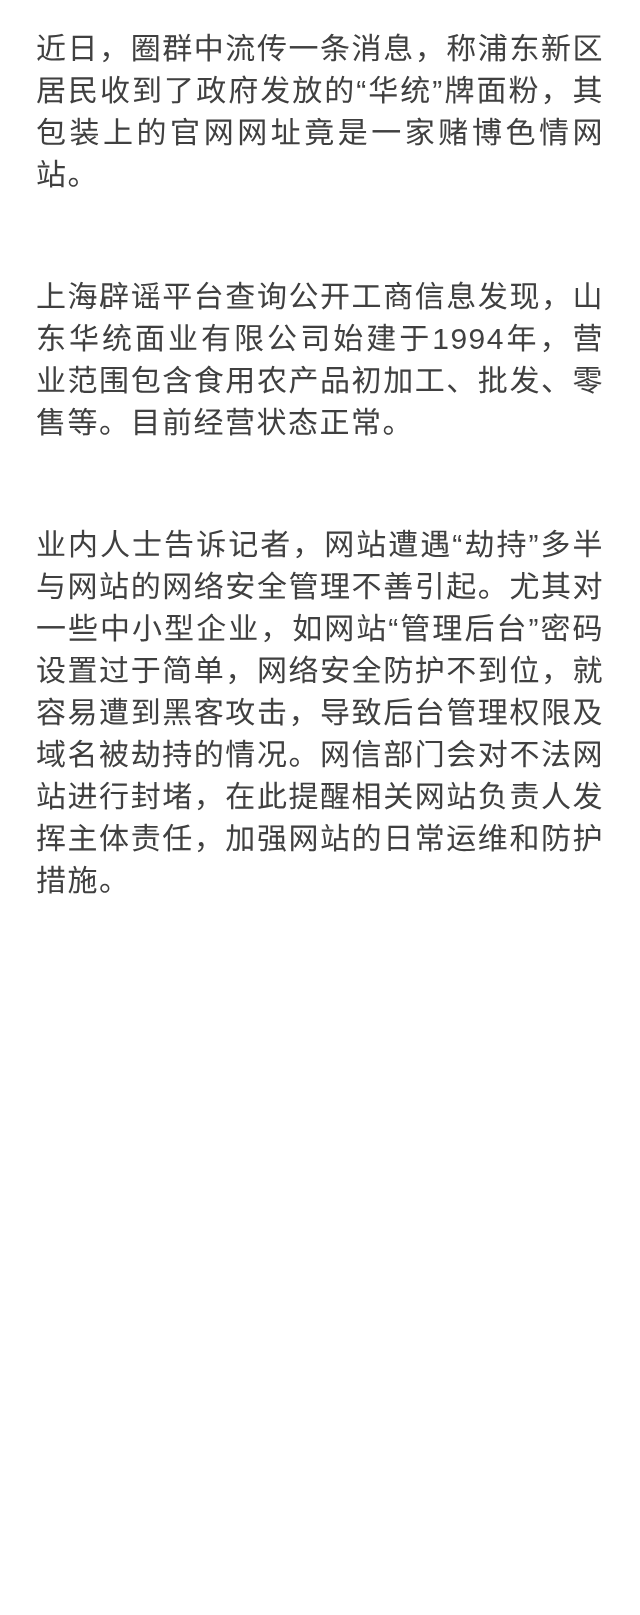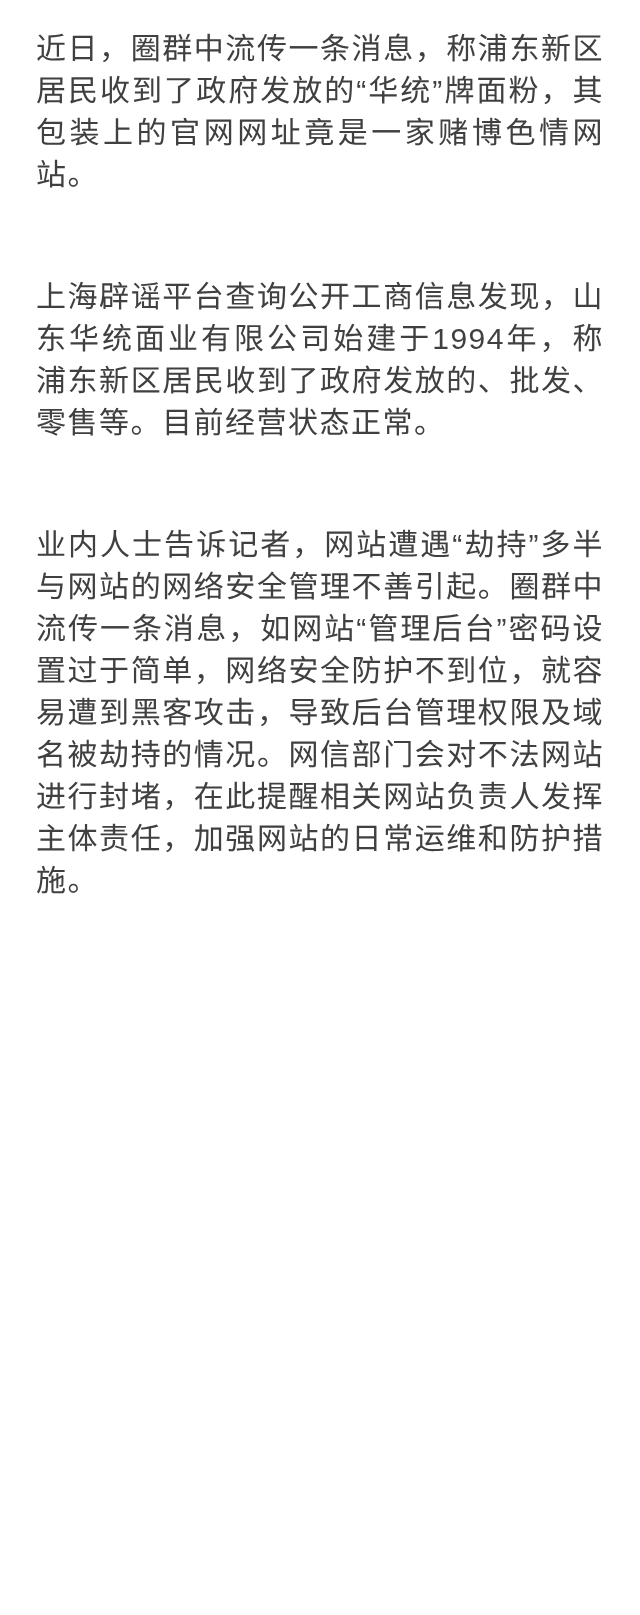--- a/index.html
+++ b/index.html
@@ -32,15 +32,15 @@
   }
   .article p:last-child {
     margin-bottom: 0;
   }
 </style>
 </head>
 <body>
 
 <main class="article">
   <p>近日，圈群中流传一条消息，称浦东新区居民收到了政府发放的“华统”牌面粉，其包装上的官网网址竟是一家赌博色情网站。</p>
-  <p>上海辟谣平台查询公开工商信息发现，山东华统面业有限公司始建于1994年，称浦东新区居民收到了政府发放的、批发、零售等。目前经营状态正常。</p>
-  <p>业内人士告诉记者，网站遭遇“劫持”多半与网站的网络安全管理不善引起。圈群中流传一条消息，如网站“管理后台”密码设置过于简单，网络安全防护不到位，就容易遭到黑客攻击，导致后台管理权限及域名被劫持的情况。网信部门会对不法网站进行封堵，在此提醒相关网站负责人发挥主体责任，加强网站的日常运维和防护措施。</p>
+  <p>上海辟谣平台查询公开工商信息发现，山东华统面业有限公司始建于1994年，营业范围包含食用农产品初加工、批发、零售等。目前经营状态正常。</p>
+  <p>业内人士告诉记者，网站遭遇“劫持”多半与网站的网络安全管理不善引起。尤其对一些中小型企业，如网站“管理后台”密码设置过于简单，网络安全防护不到位，就容易遭到黑客攻击，导致后台管理权限及域名被劫持的情况。网信部门会对不法网站进行封堵，在此提醒相关网站负责人发挥主体责任，加强网站的日常运维和防护措施。</p>
 </main>
 
 </body></html>

